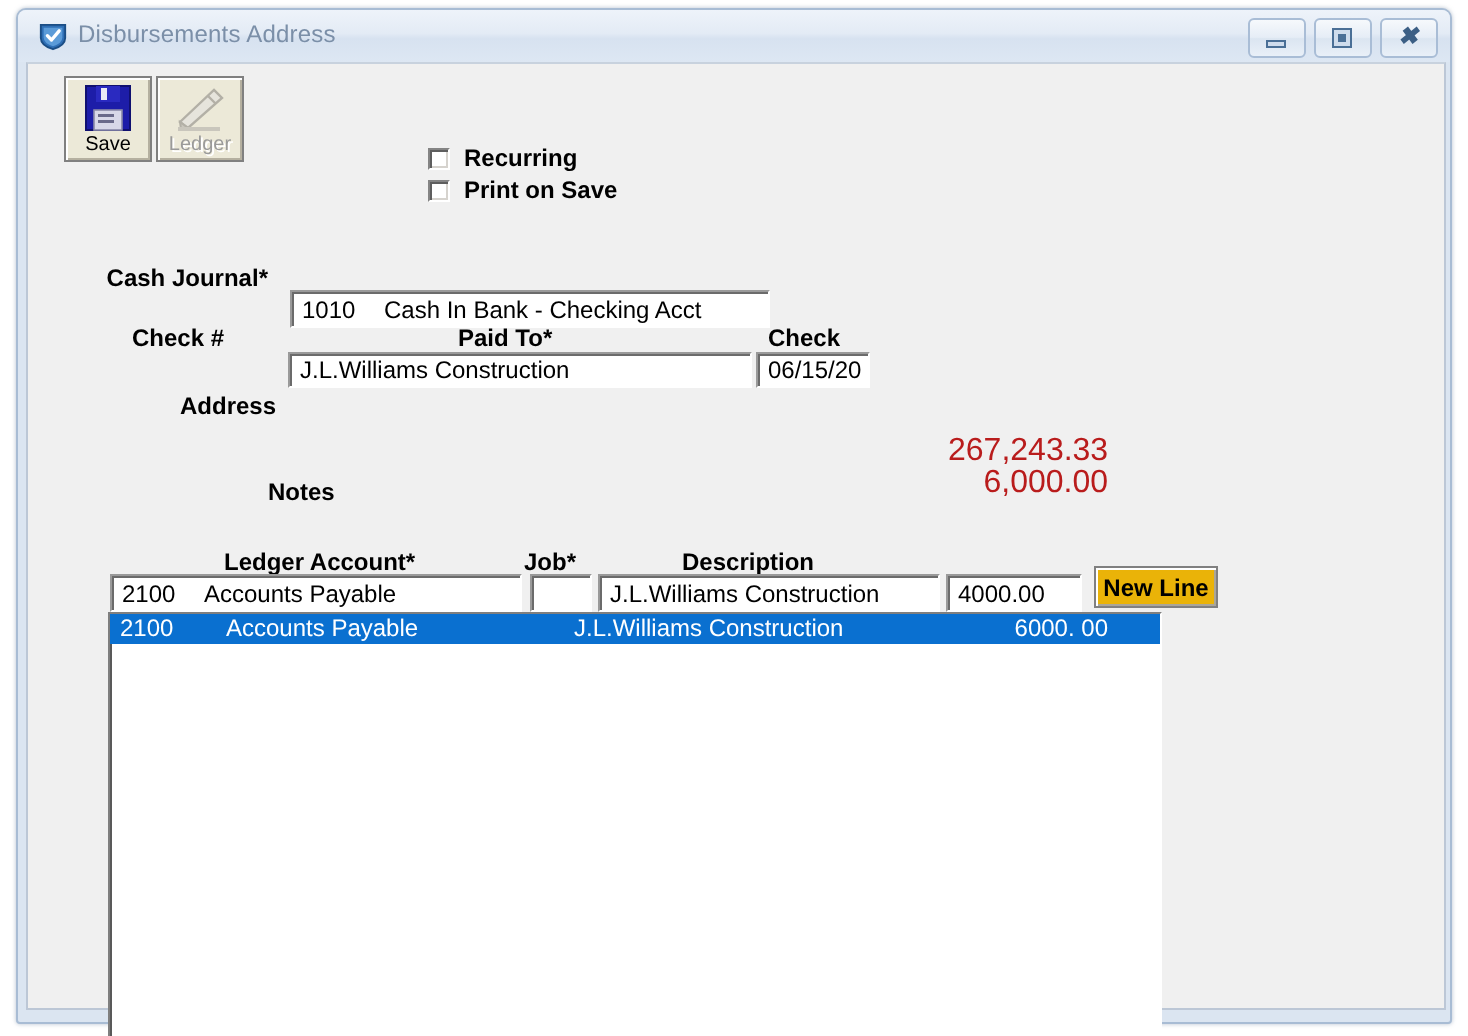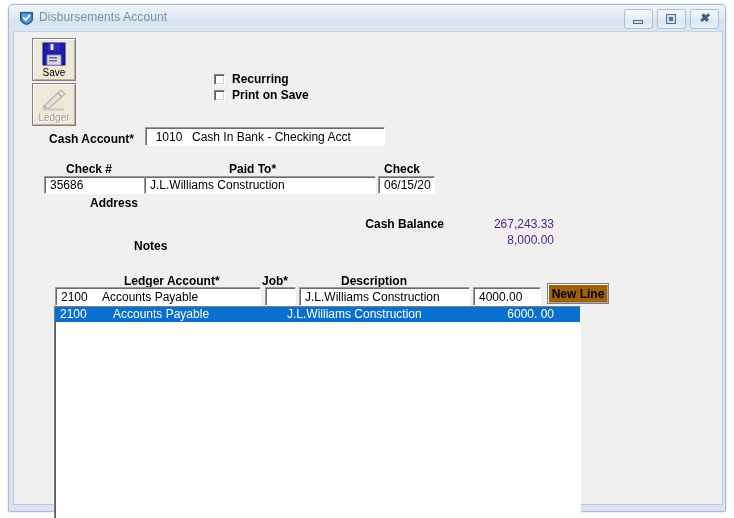--- a/index.html
+++ b/index.html
@@ -120,21 +120,20 @@
     box-sizing: border-box;
   }
 
   
   .toolbar {
     position: absolute;
     left: 18px;
     top: 6px;
     display: flex;
     gap: 2px;
-    flex-direction: column;
   }
   .tbtn {
     width: 44px;
     height: 43px;
     border: 1px solid #808080;
     background: #ece9d8;
     position: relative;
     box-shadow: inset 1px 1px 0 #ffffff, inset -1px -1px 0 #b5b0a0;
     cursor: default;
     box-sizing: border-box;
@@ -188,22 +187,22 @@
   .lbl {
     position: absolute;
     font-size: 12px;
     font-weight: bold;
     color: #000;
     white-space: nowrap;
   }
   .lbl.right { text-align: right; }
   .val {
     position: absolute;
-    font-size: 12px;
-    color: #4c1d95;
+    font-size: 16px;
+    color: #b91c1c;
     white-space: nowrap;
   }
 
   .fld {
     position: absolute;
     background: #ffffff;
     border: 1px solid #ffffff;
     border-top-color: #9a9a9a;
     border-left-color: #9a9a9a;
     box-shadow: inset 1px 1px 0 #6b6b6b;
@@ -216,21 +215,21 @@
     white-space: nowrap;
     cursor: text;
   }
   .fld .ftext { padding-left: 5px; }
   .fld .fcode { padding-left: 5px; min-width: 36px; display: inline-block; }
 
   
   .newline {
     position: absolute;
     border: 1px solid #808080;
-    background: #a16207;
+    background: #eab308;
     box-shadow: inset 1px 1px 0 #ffffff, inset -1px -1px 0 #aaa69a;
     font-size: 12px;
     font-weight: bold;
     color: #000;
     display: flex;
     align-items: center;
     justify-content: center;
     box-sizing: border-box;
     cursor: default;
   }
@@ -269,21 +268,21 @@
 <body>
 
 <div class="window">
 
   <div class="titlebar">
     <svg class="title-icon" viewBox="0 0 16 16">
       <path d="M1.5 1.5 H14.5 V8.5 Q14.5 12.5 8 14.5 Q1.5 12.5 1.5 8.5 Z" fill="#2f6fb5" stroke="#1b4e85" stroke-width="1"></path>
       <path d="M3 3 H13 V8.2 Q13 11.2 8 12.9 Q3 11.2 3 8.2 Z" fill="#5b9bd8"></path>
       <path d="M5 7.3 L7.2 9.6 L11.3 4.7" stroke="#ffffff" stroke-width="1.8" fill="none" stroke-linecap="round" stroke-linejoin="round"></path>
     </svg>
-    <div class="title-text">Disbursements Account</div>
+    <div class="title-text">Disbursements Address</div>
 
     <div class="winbtns">
       <div class="winbtn">
         <i class="ic-min"></i>
       </div>
       <div class="winbtn">
         <i class="ic-max"></i>
       </div>
       <div class="winbtn">
         <i class="ic-close">✖</i>
@@ -325,50 +324,46 @@
 
     <div class="chkrow" style="left:200px; top:40px;">
       <span class="chkbox"></span>
       <span class="chklabel">Recurring</span>
     </div>
     <div class="chkrow" style="left:200px; top:56px;">
       <span class="chkbox"></span>
       <span class="chklabel">Print on Save</span>
     </div>
 
-    <div class="lbl right" style="left:20px; top:100px; width:100px;">Cash Account*</div>
-    <div class="fld" style="left:131px; top:95px; width:240px; height:19px;text-align:center;">
+    <div class="lbl right" style="left:20px; top:100px; width:100px;">Cash Journal*</div>
+    <div class="fld" style="left:131px; top:113px; width:240px; height:19px;">
       <span class="fcode">1010</span>
       <span class="ftext">Cash In Bank - Checking Acct</span>
     </div>
 
     <div class="lbl" style="left:52px; top:130px;">Check #</div>
-    <div class="fld" style="left:30px; top:144px; width:103px; height:18px;">
-      <span class="ftext">35686</span>
-    </div>
 
     <div class="lbl" style="left:215px; top:130px;">Paid To*</div>
     <div class="fld" style="left:130px; top:144px; width:232px; height:18px;">
       <span class="ftext">J.L.Williams Construction</span>
     </div>
 
     <div class="lbl" style="left:370px; top:130px;">Check</div>
     <div class="fld" style="left:364px; top:144px; width:57px; height:18px;">
       <span class="ftext">06/15/20</span>
     </div>
 
     <div class="lbl" style="left:76px; top:164px;">Address</div>
     <div class="lbl" style="left:92px; top:207px;padding-left:28px;">Notes</div>
 
-    <div class="lbl right" style="left:290px; top:185px; width:140px;">Cash Balance</div>
     <div class="val" style="left:460px; top:185px; width:80px; text-align:right;">267,243.33</div>
 
-    <div class="val" style="left:460px; top:201px; width:80px; text-align:right;">8,000.00</div>
-
-    <div class="lbl" style="left:110px; top:242px;">Ledger Account*</div>
+    <div class="val" style="left:460px; top:201px; width:80px; text-align:right;">6,000.00</div>
+
+    <div class="lbl" style="left:98px; top:242px;">Ledger Account*</div>
     <div class="lbl" style="left:248px; top:242px;">Job*</div>
     <div class="lbl" style="left:327px; top:242px;">Description</div>
     <div class="lbl" style="left:466px; top:242px;margin-top:21px;">Amount</div>
 
     <div class="fld" style="left:41px; top:255px; width:206px; height:19px;">
       <span class="fcode">2100</span>
       <span class="ftext">Accounts Payable</span>
     </div>
 
     <div class="fld" style="left:251px; top:255px; width:31px; height:19px;">

